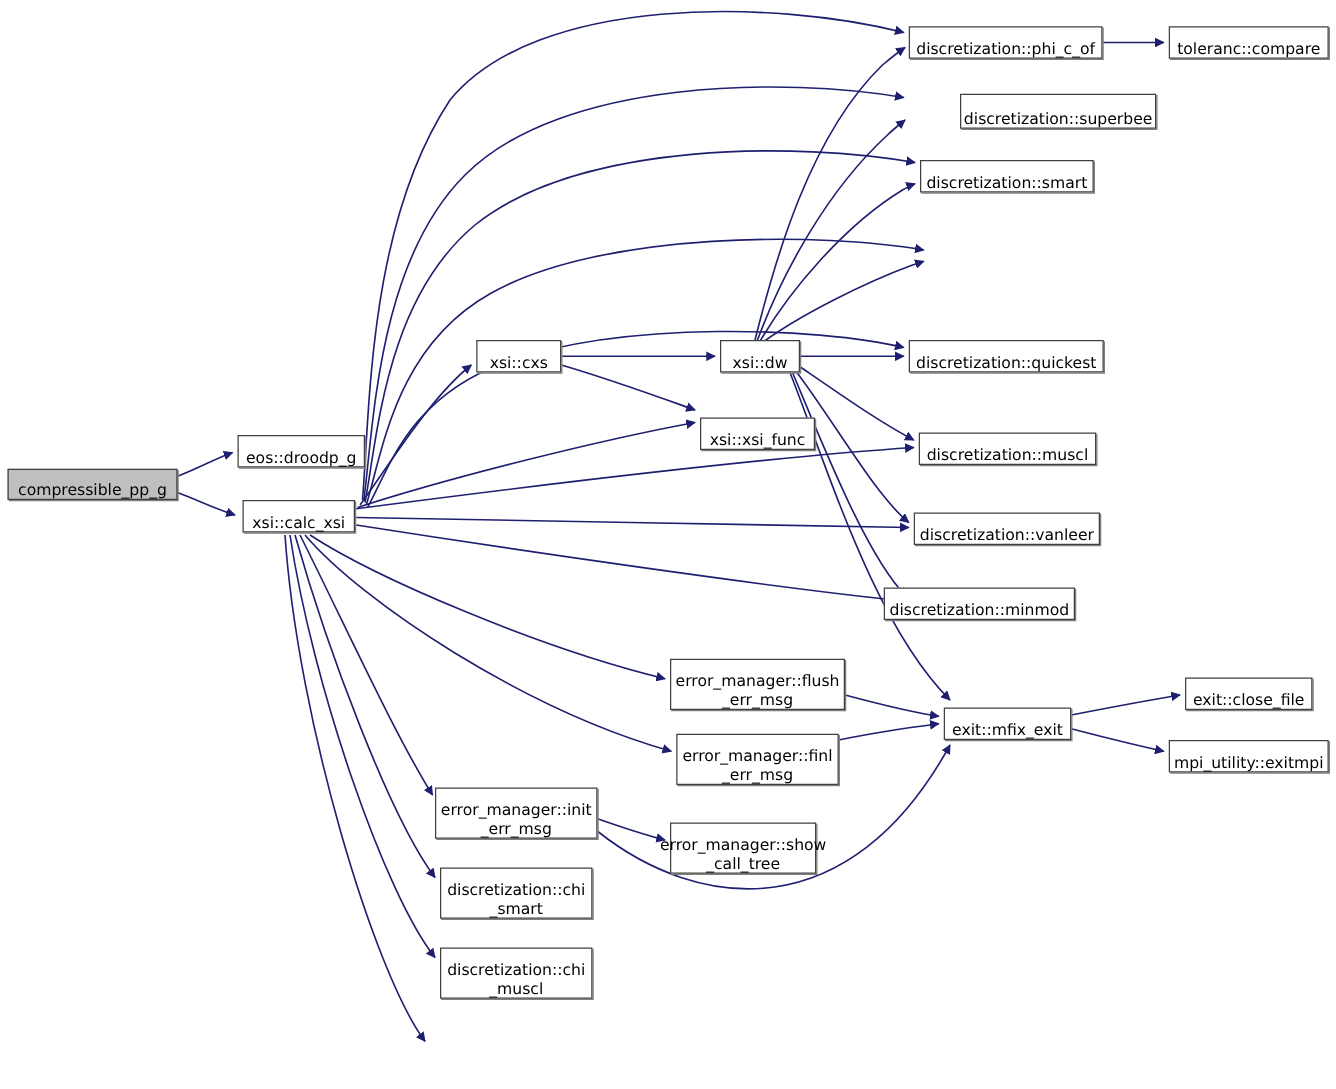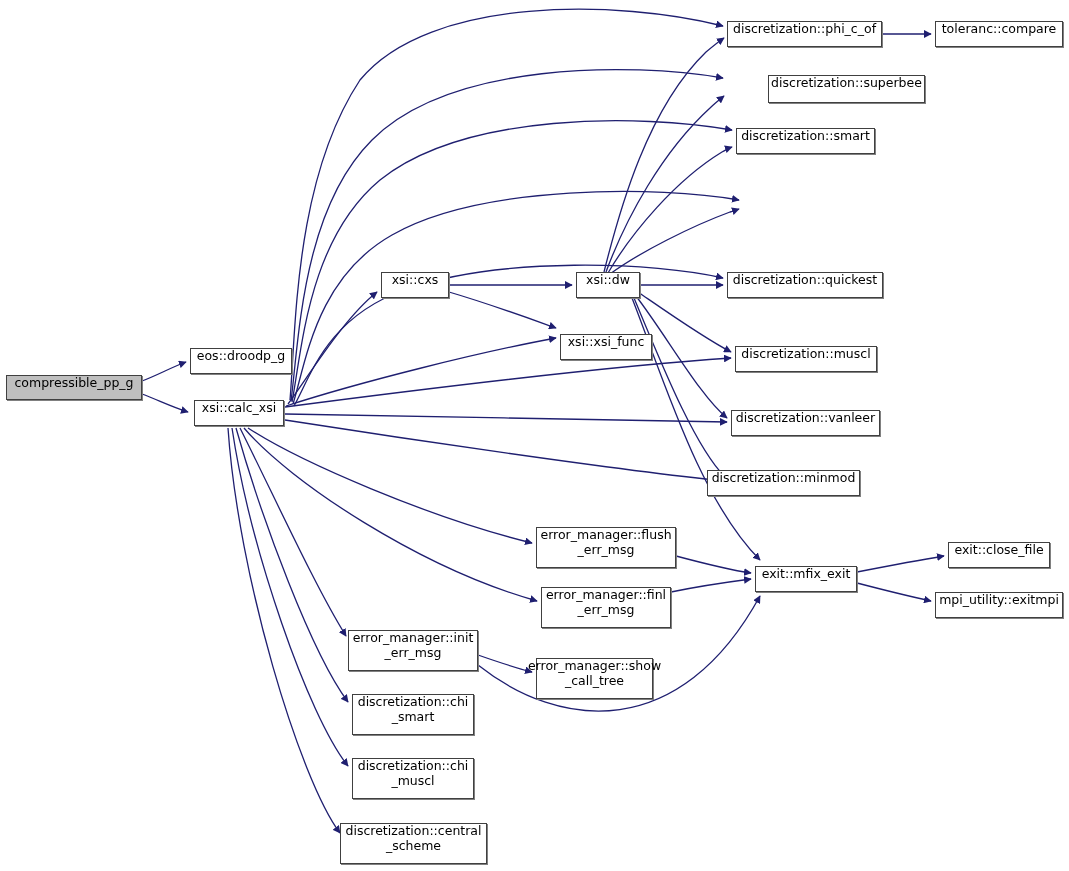--- a/index.html
+++ b/index.html
@@ -20,21 +20,21 @@
   }
   .node{
     position:absolute;
     box-sizing:border-box;
     border:1px solid #404040;
     background:#ffffff;
     color:#000000;
     font-size:12.5px;
     line-height:14.5px;
     display:flex;
-    align-items:flex-start;
+    align-items:flex-end;
     justify-content:center;
     text-align:center;
     white-space:pre-line;
     box-shadow:1px 1px 0 #808080;
     z-index:5;
   }
   .node.root{
     background:#bfbfbf;
     border:1px solid #404040;
   }
@@ -111,15 +111,13 @@
     <div class="node" style="left: 948px; top: 542px; width: 102px; height: 26px;"><span>exit::close_file</span></div>
     <div class="node" style="left: 935px; top: 592px; width: 128px; height: 26px;"><span>mpi_utility::exitmpi</span></div>
     <div class="node" style="left: 348px; top: 630px; width: 130px; height: 41px;"><span>error_manager::init
 _err_msg</span></div>
     <div class="node" style="left: 536px; top: 658px; width: 117px; height: 41px;"><span>error_manager::show
 _call_tree</span></div>
     <div class="node" style="left: 352px; top: 694px; width: 122px; height: 41px;"><span>discretization::chi
 _smart</span></div>
     <div class="node" style="left: 352px; top: 758px; width: 122px; height: 41px;"><span>discretization::chi
 _muscl</span></div>
-    <div class="node" style="left: 340px; top: 823px; width: 147px; height: 41px;"><span>discretization::central
-_scheme</span></div>
   </div>
 
 </body></html>

